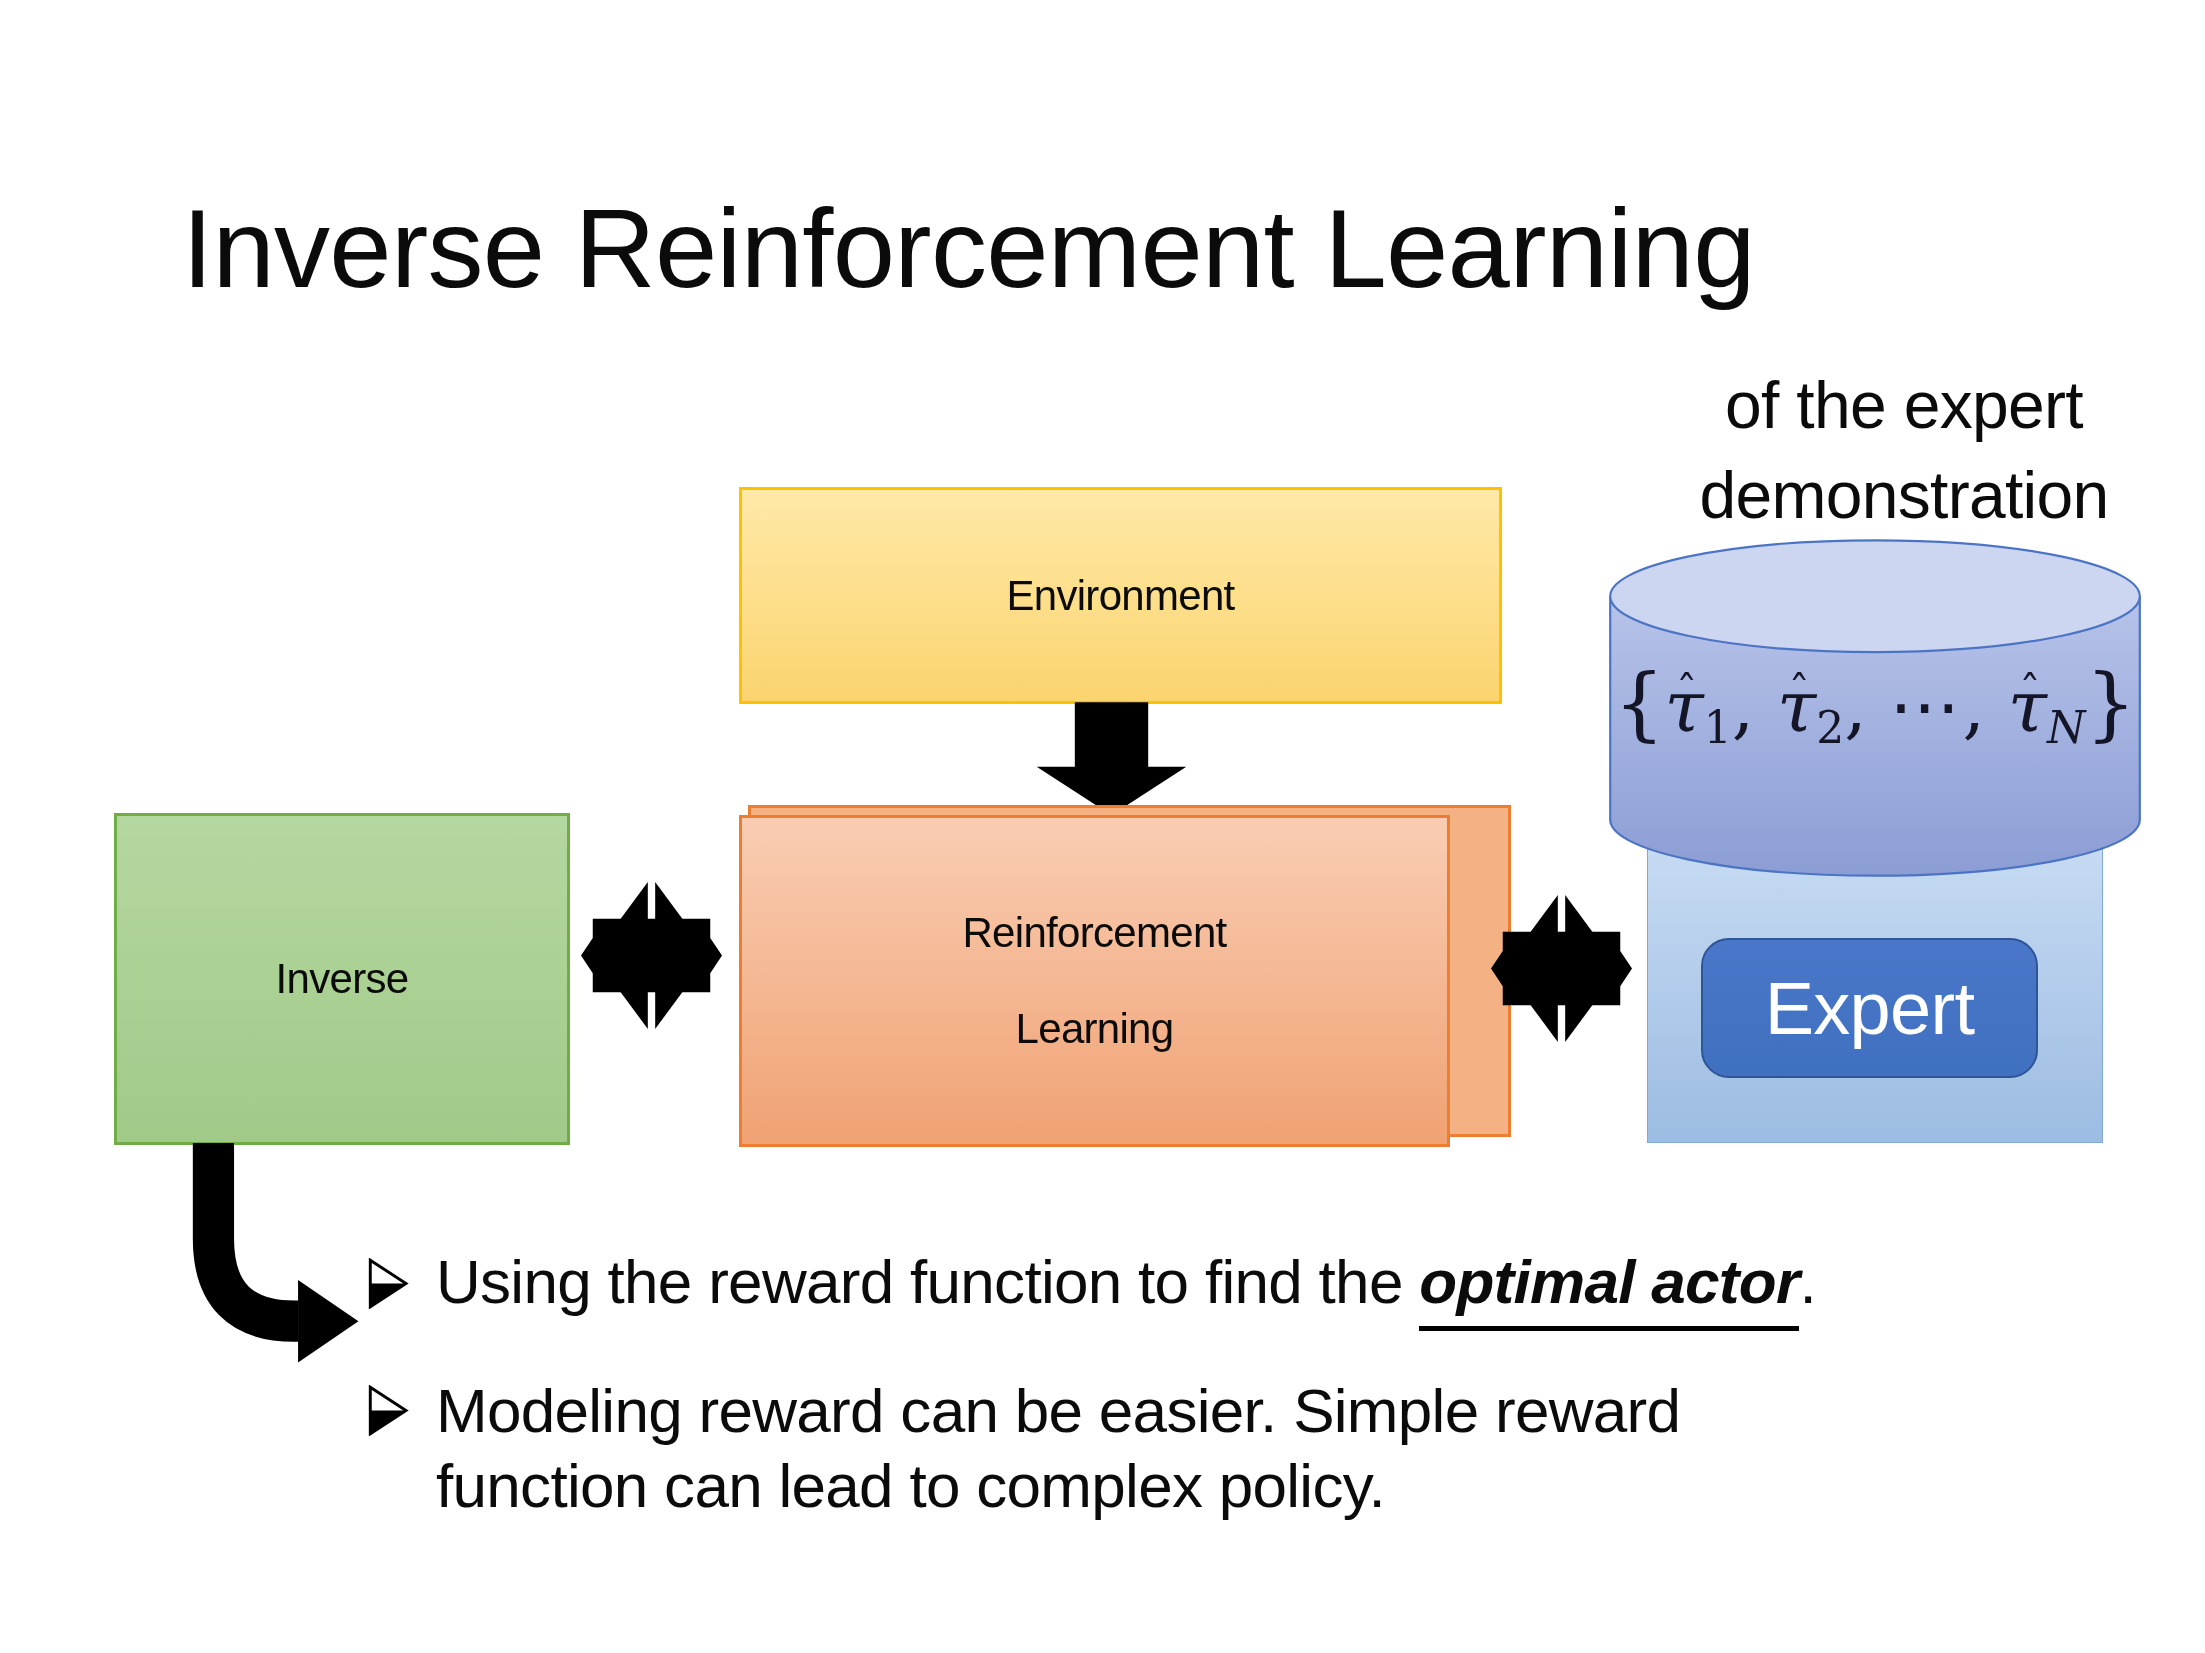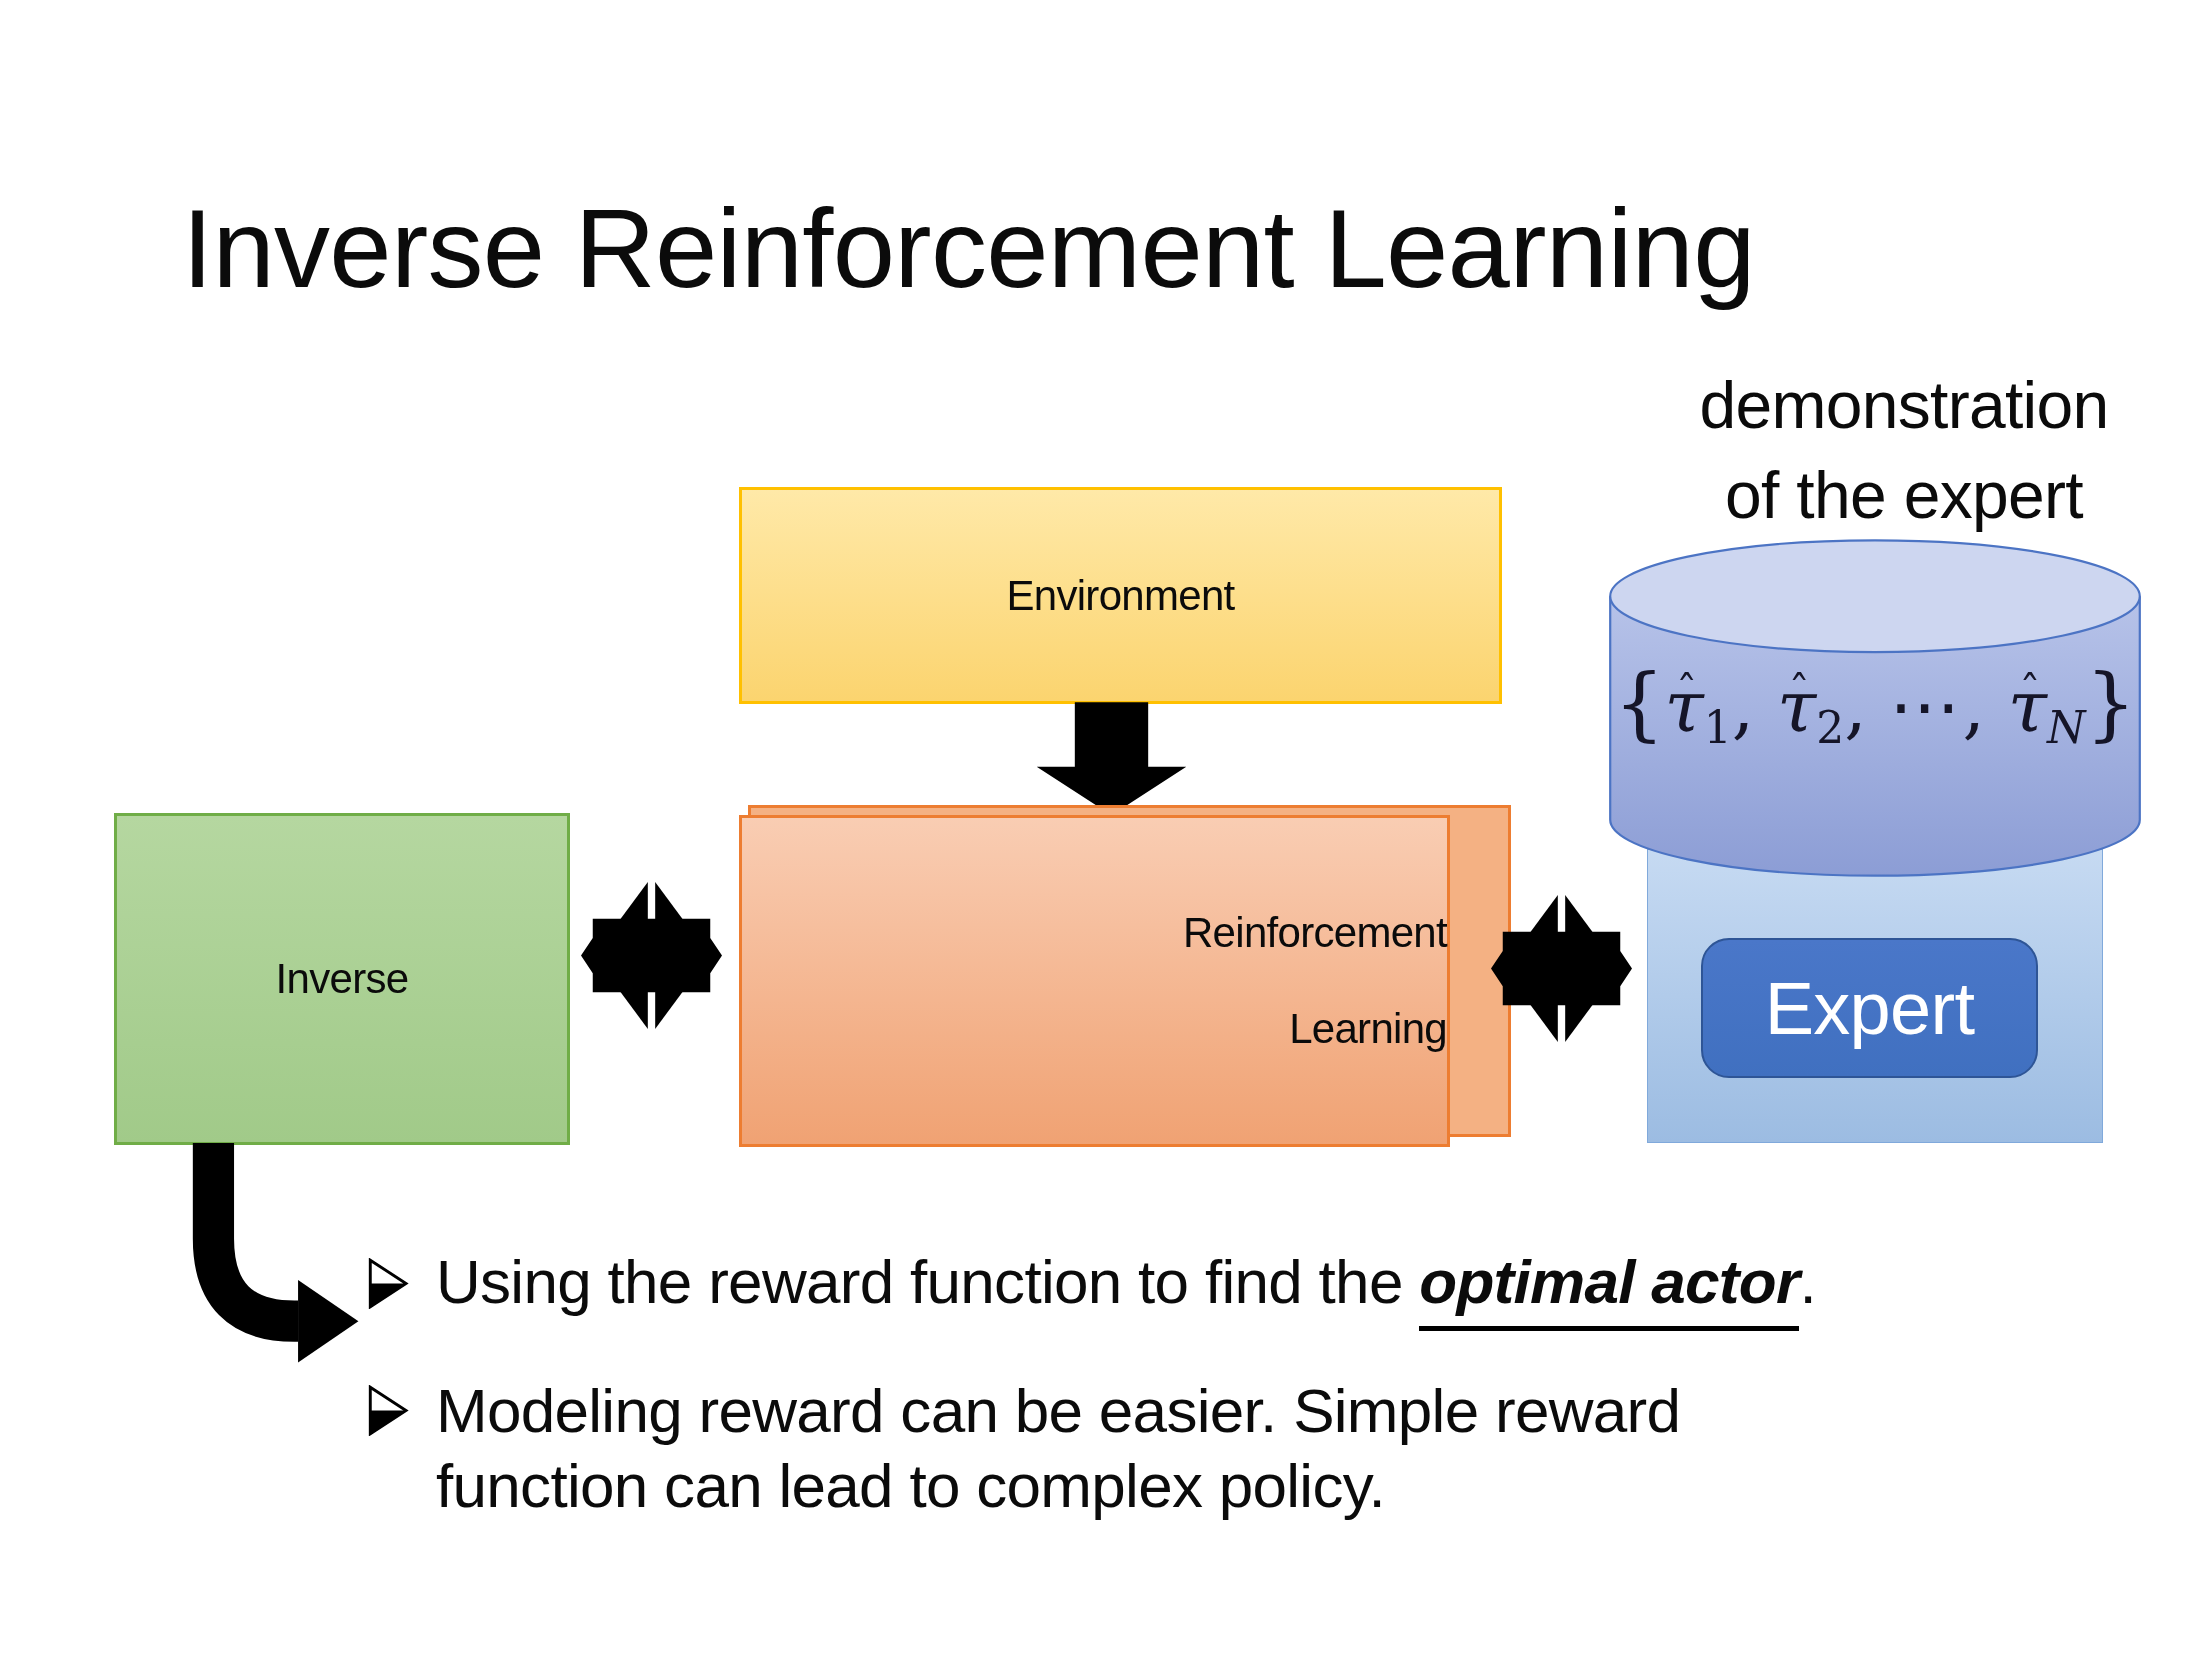--- a/index.html
+++ b/index.html
@@ -39,21 +39,20 @@
   .rl-shadow{
     position:absolute;box-sizing:border-box;
     left:748px;top:805px;width:763px;height:332px;
     border:3.7px solid #ED7D31;
     background:#F4B183;
   }
   .rl{
     left:739px;top:815px;width:711px;height:332px;
     border:3.7px solid #ED7D31;
     background:linear-gradient(180deg,#F9CDB3 0%,#F0A273 100%);
-    align-items:flex-end;
   }
   .down-arrow{position:absolute;left:1033px;top:702px;}
   .xarrow{position:absolute;}
   .xarrow.left{left:581px;top:882px;}
   .xarrow.right{left:1491px;top:895px;}
   .expert-panel{
     position:absolute;box-sizing:border-box;
     left:1647px;top:849px;width:456px;height:294px;
     border:1.5px solid #80A9DB;
     background:linear-gradient(180deg,#C6DAF2 0%,#9CBCE2 100%);
@@ -101,22 +100,22 @@
   }
 </style>
 </head>
 <body>
 
 <div class="slide">
 
   <h1 class="title">Inverse Reinforcement Learning</h1>
 
   <div class="demo-note">
+    <div>of the expert</div>
     <div>demonstration</div>
-    <div>of the expert</div>
   </div>
 
   <div class="box env">
     <span>Environment</span>
   </div>
 
   <svg class="down-arrow" width="157" height="115" viewBox="0 0 214 156">
     <polygon points="57,0 157,0 157,88 209,88 107,154 5,88 57,88" fill="#000"></polygon>
   </svg>
 

